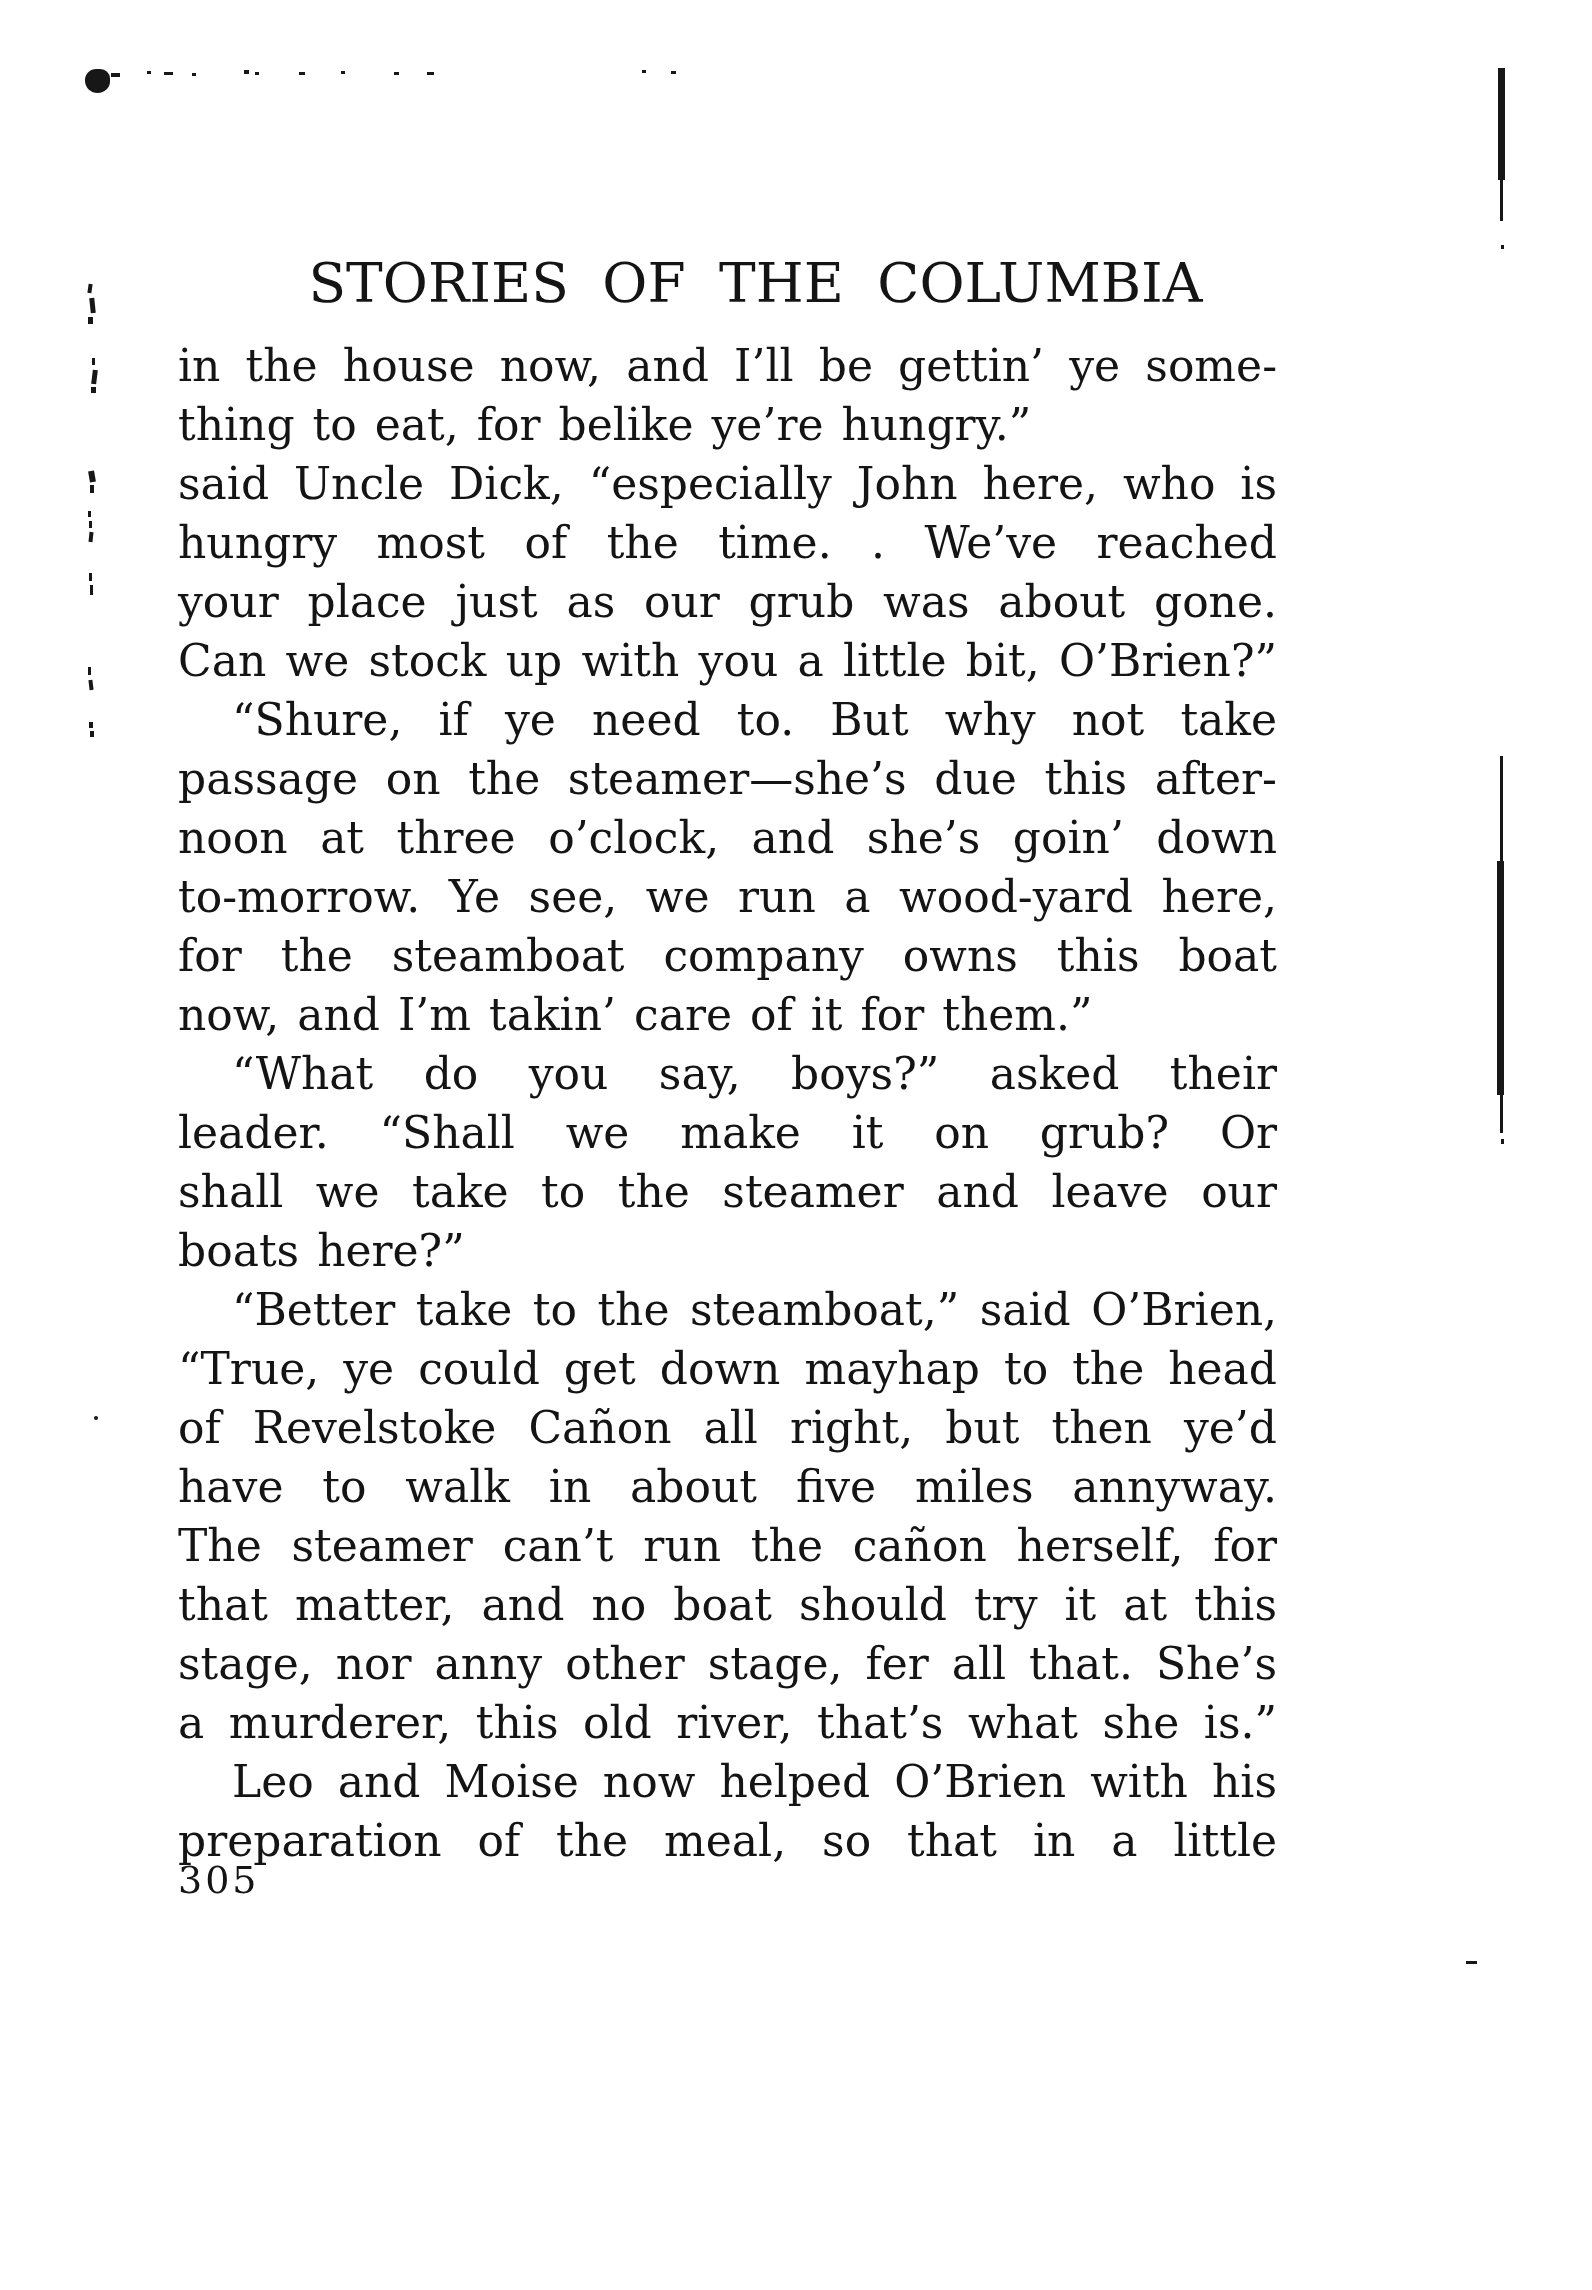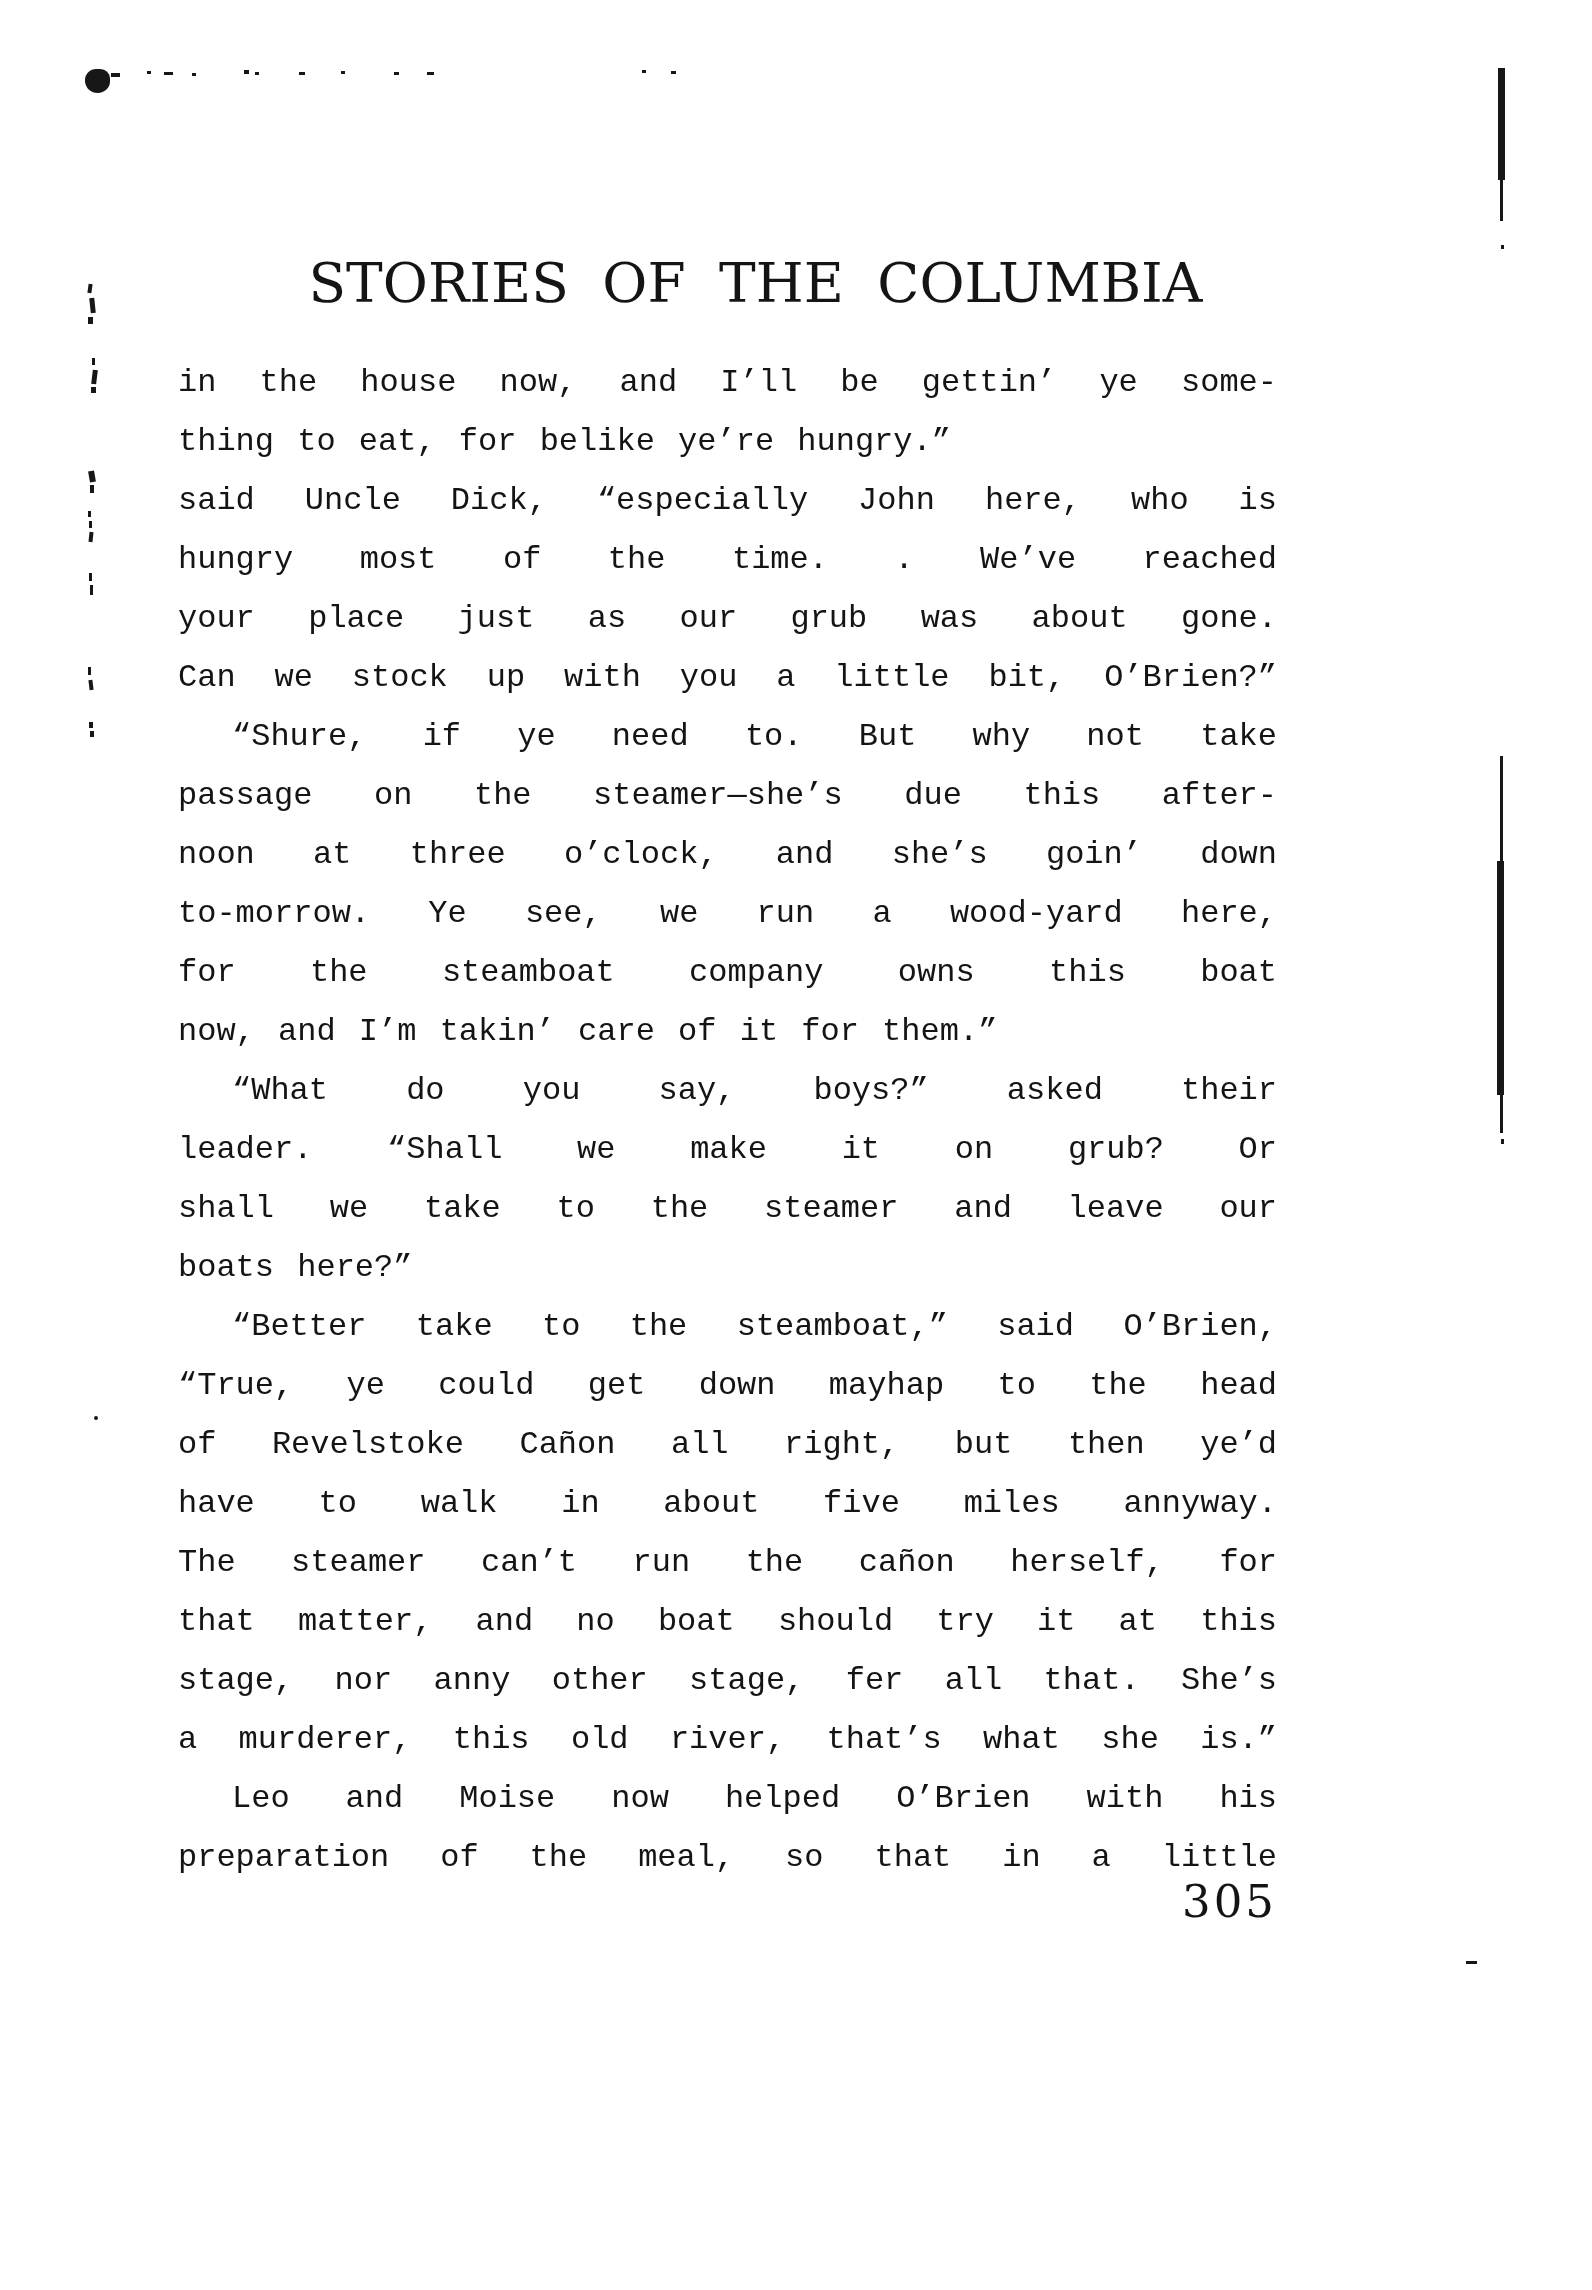--- a/index.html
+++ b/index.html
@@ -21,39 +21,38 @@
     font-size:55px;
     font-weight:normal;
     line-height:69px;
     text-align:center;
     letter-spacing:0px;
     word-spacing:16px;
     transform:translateX(28px);
     white-space:nowrap;
   }
   .body-text {
-    margin-top:35px;
-    font-size:32px;
+    margin-top:18px;
+    font-size:44px;
     line-height:59px;
     word-spacing:4px;
-    font-family:Liberation Mono, monospace;
   }
   .line {
     text-align:justify;
     text-align-last:justify;
     text-justify:inter-word;
     height:59px;
     overflow:visible;
   }
   .line.indent { text-indent:54px; }
   .line.no-justify { text-align-last:left; }
   .page-number {
     margin-top:-12px;
-    text-align:right;
-    font-size:45px;
+    text-align:left;
+    font-size:38px;
     letter-spacing:3px;
   }
   .art {
     position:absolute;
     background:#171717;
   }
 </style>
 </head>
 <body>
 

